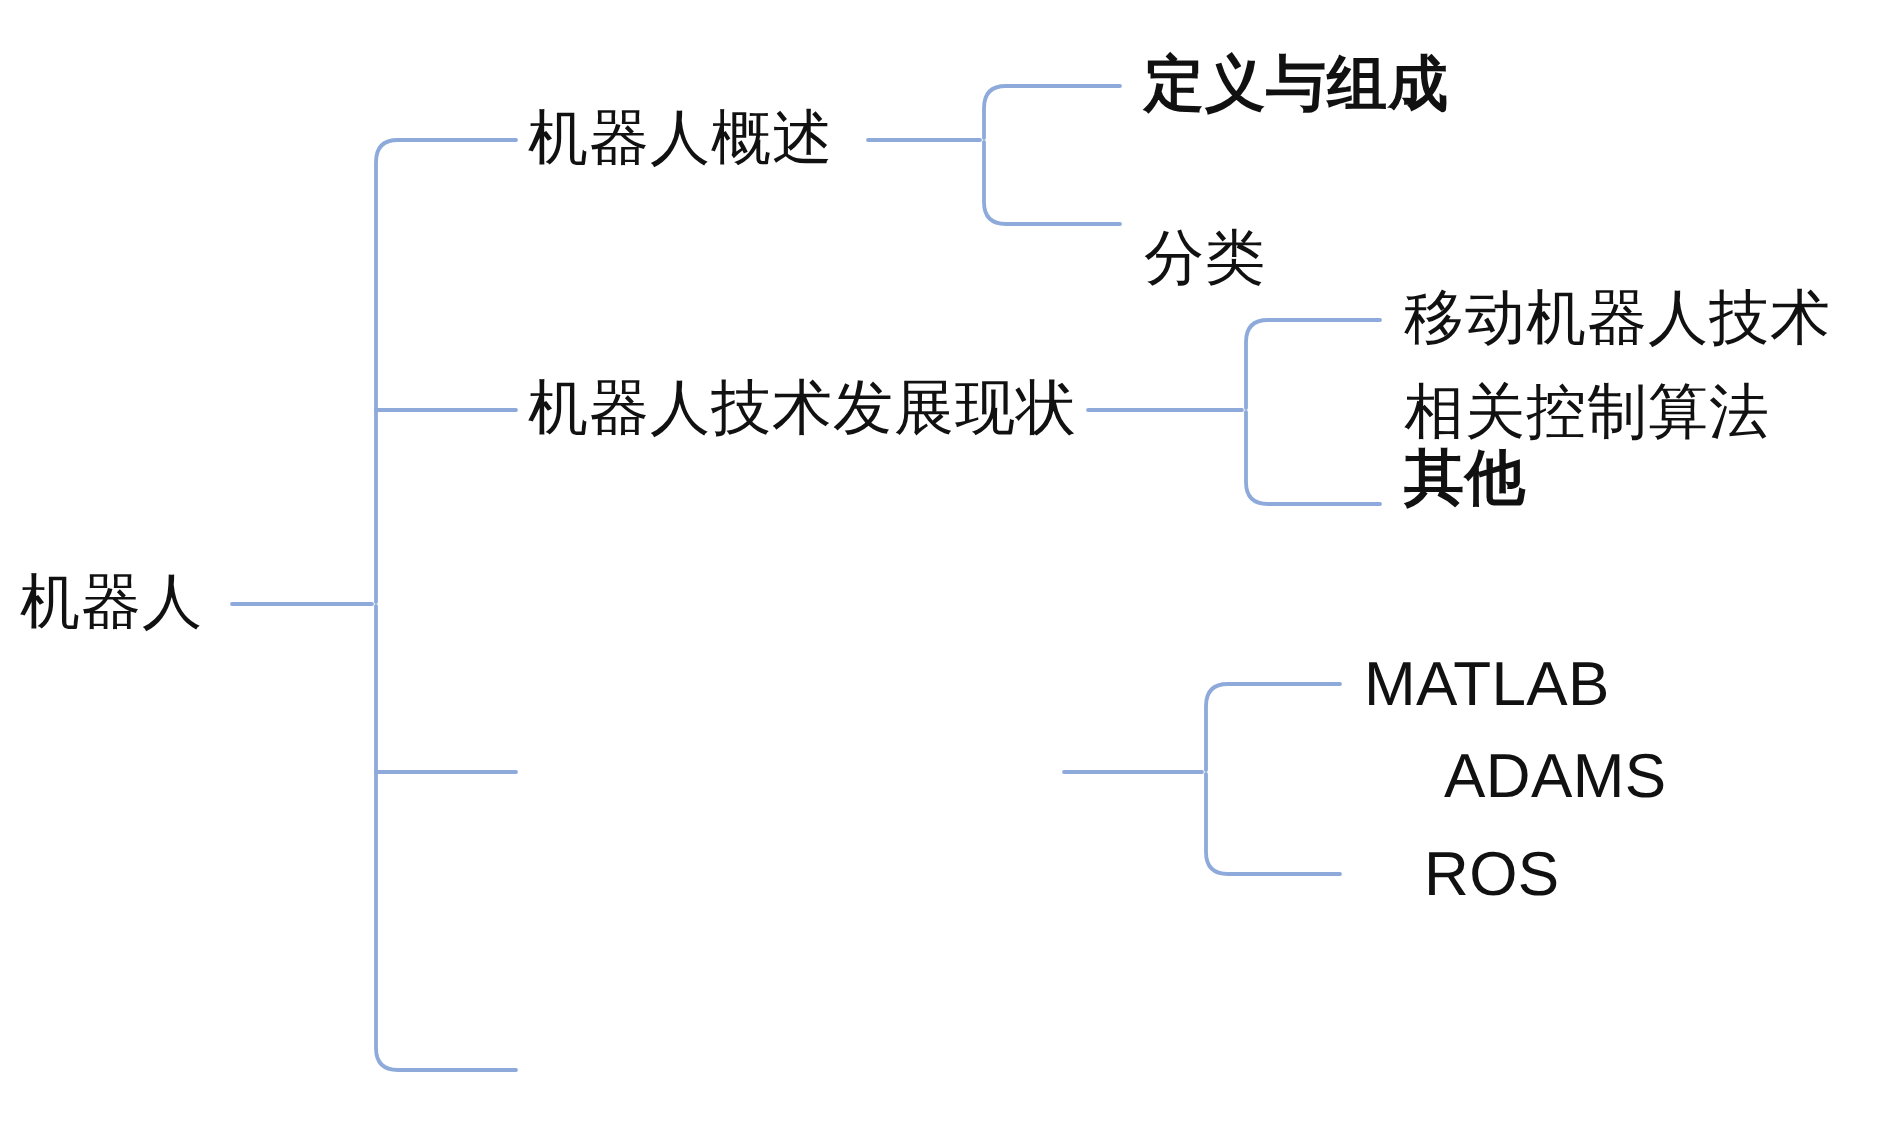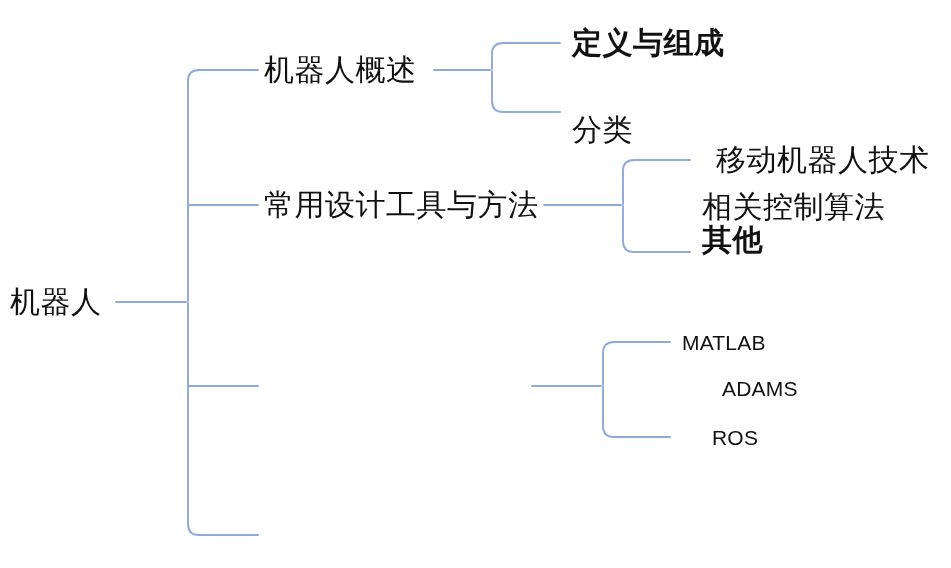--- a/index.html
+++ b/index.html
@@ -30,21 +30,21 @@
     color: #111111;
     font-weight: 400;
     line-height: 1;
     transform: translateY(-50%);
     letter-spacing: 0.5px;
   }
   .node.cjk {
     font-size: 30px;
   }
   .node.latin {
-    font-size: 21px;
+    font-size: 31px;
     letter-spacing: 0.2px;
   }
   .node-root   { font-size: 30px; }
   .node-l1     { font-size: 30px; }
   .node-l2     { font-size: 30px; }
 </style>
 </head>
 <body>
 
 <div id="canvas">
@@ -62,26 +62,26 @@
       <path d="M 623 204 L 623 171 Q 623 160 634 160 L 690 160" fill="none" stroke="#8EAADB" stroke-width="1.9" stroke-linecap="round"></path>
       <path d="M 623 206 L 623 241 Q 623 252 634 252 L 690 252" fill="none" stroke="#8EAADB" stroke-width="1.9" stroke-linecap="round"></path>
       <path d="M 532 386 L 601 386" fill="none" stroke="#8EAADB" stroke-width="1.9" stroke-linecap="round"></path>
       <path d="M 603 385 L 603 353 Q 603 342 614 342 L 670 342" fill="none" stroke="#8EAADB" stroke-width="1.9" stroke-linecap="round"></path>
       <path d="M 603 387 L 603 426 Q 603 437 614 437 L 670 437" fill="none" stroke="#8EAADB" stroke-width="1.9" stroke-linecap="round"></path>
     </svg>
 
   <div class="node node-root cjk" style="left:10px; top:302px;">机器人</div>
 
   <div class="node node-l1 cjk" style="left:264px; top:70px;text-align:right;">机器人概述</div>
-  <div class="node node-l1 cjk" style="left:264px; top:205px;">常用设计工具与方法</div>
+  <div class="node node-l1 cjk" style="left:264px; top:205px;">机器人技术发展现状</div>
 
   <div class="node node-l2 cjk" style="left:572px; top:43px;font-weight:bold;">定义与组成</div>
   <div class="node node-l2 cjk" style="left:572px; top:112px;margin-top:18px;">分类</div>
 
-  <div class="node node-l2 cjk" style="left:702px; top:160px;margin-left:14px;">移动机器人技术</div>
+  <div class="node node-l2 cjk" style="left:702px; top:160px;">移动机器人技术</div>
   <div class="node node-l2 cjk" style="left:702px; top:207px;">相关控制算法</div>
   <div class="node node-l2 cjk" style="left:702px; top:240px;font-weight:bold;">其他</div>
 
   <div class="node node-l2 latin" style="left:682px; top:342px;">MATLAB</div>
   <div class="node node-l2 latin" style="left:682px; top:388px;margin-left:40px;">ADAMS</div>
   <div class="node node-l2 latin" style="left:712px; top:437px;">ROS</div>
 
 </div>
 
 </body></html>

